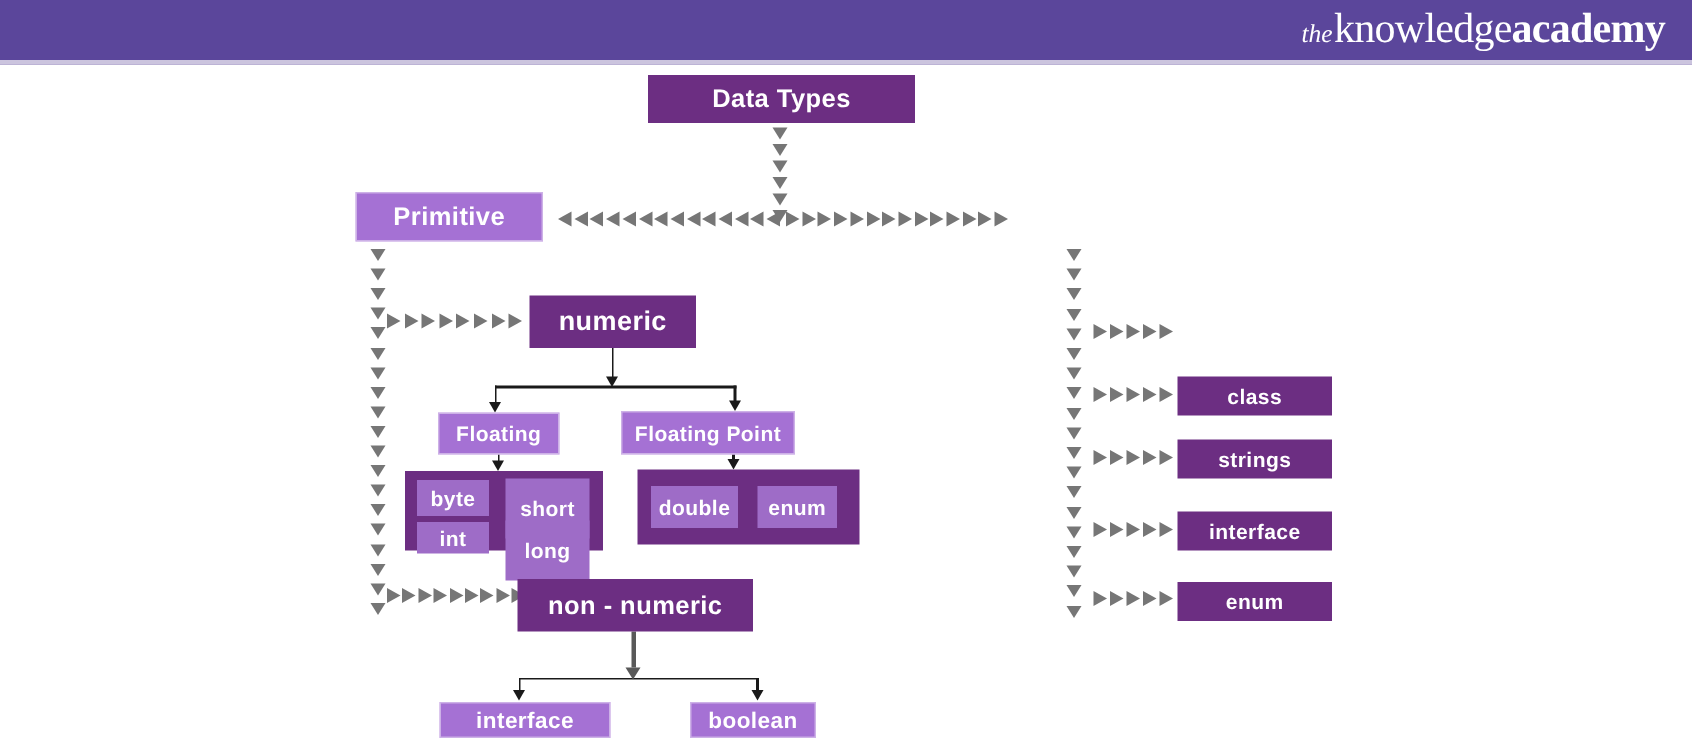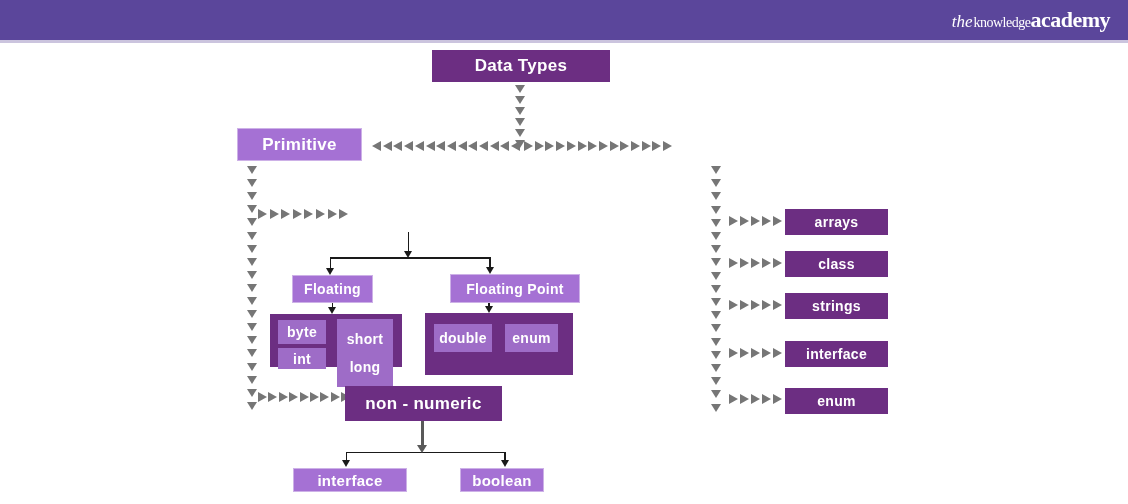--- a/index.html
+++ b/index.html
@@ -11,22 +11,22 @@
   
   #header{
     position:absolute;left:0;top:0;width:1128px;height:40px;
     background:var(--header-bg,#5B469B);
     border-bottom:3px solid var(--header-border,#CBC4DE);
     display:flex;align-items:center;justify-content:flex-end;
   }
   #logo{display:flex;align-items:baseline;color:#fff;padding-right:18px;
     font-family:"Liberation Serif",serif;line-height:1;}
   #logo .lg-the{font-style:italic;font-size:17px;font-weight:400;margin-right:1px;}
-  #logo .lg-knowledge{font-size:14px;font-weight:400;letter-spacing:-0.5px;}
-  #logo .lg-academy{font-size:22px;font-weight:700;letter-spacing:-0.5px;}
+  #logo .lg-knowledge{font-size:28px;font-weight:400;letter-spacing:-0.5px;}
+  #logo .lg-academy{font-size:28px;font-weight:700;letter-spacing:-0.5px;}
   
   .box{
     position:absolute;display:flex;align-items:center;justify-content:center;
     color:#fff;font-weight:700;letter-spacing:0.3px;box-sizing:border-box;
     white-space:nowrap;
   }
   .box-dark{background:var(--box-dark,#6C2E82);}
   .box-light{background:var(--box-light,#A571D4);border:1px solid rgba(255,255,255,0.45);}
   .box-inner{background:var(--box-inner,#9E6CC7);position:absolute;}
   
@@ -179,42 +179,42 @@
       <div class="tri" style="left: 417px; top: 445px; border-left: 5.5px solid transparent; border-right: 5.5px solid transparent; border-top: 8px solid rgb(89, 89, 89);"></div>
       <div class="tri" style="left: 342px; top: 460px; border-left: 4px solid transparent; border-right: 4px solid transparent; border-top: 7px solid rgb(26, 26, 26);"></div>
       <div class="tri" style="left: 501px; top: 460px; border-left: 4px solid transparent; border-right: 4px solid transparent; border-top: 7px solid rgb(26, 26, 26);"></div>
     </div>
 
   <div class="box box-dark" style="left:432px;top:50px;width:178px;height:32px;font-size:17px;">Data Types</div>
 
   <div class="box box-light" style="left:237px;top:128px;width:125px;height:33px;font-size:17px;">Primitive</div>
 
 
+  <div class="box box-dark" style="left:353px;top:197px;width:111px;height:35px;font-size:18px;">numeric</div>
 
   <div class="box box-light" style="left:292px;top:275px;width:81px;height:28px;font-size:14px;">Floating</div>
 
-  <div class="box box-light" style="left:450px;top:274px;width:130px;height:29px;font-size:14px;">Floating Point</div>
+  <div class="box box-light" style="left:414px;top:274px;width:116px;height:29px;font-size:14px;">Floating Point</div>
 
   <div class="box box-dark" style="left:270px;top:314px;width:132px;height:53px;">
     <div class="box box-inner" style="left:8px;top:6px;width:48px;height:24px;font-size:14px;">byte</div>
     <div class="box box-inner" style="left:67px;top:5px;width:56px;height:40px;font-size:14px;">short</div>
     <div class="box box-inner" style="left:8px;top:34px;width:48px;height:21px;font-size:14px;">int</div>
     <div class="box box-inner" style="left:67px;top:33px;width:56px;height:40px;font-size:14px;">long</div>
   </div>
 
-  <div class="box box-dark" style="left:425px;top:313px;width:148px;height:62px;">
+  <div class="box box-dark" style="left:425px;top:313px;width:148px;height:50px;">
     <div class="box box-inner" style="left:9px;top:11px;width:58px;height:28px;font-size:14px;">double</div>
     <div class="box box-inner" style="left:80px;top:11px;width:53px;height:28px;font-size:14px;">enum</div>
   </div>
 
   <div class="box box-dark" style="left:345px;top:386px;width:157px;height:35px;font-size:17px;">non - numeric</div>
 
   <div class="box box-light" style="left:293px;top:468px;width:114px;height:24px;font-size:15px;">interface</div>
 
   <div class="box box-light" style="left:460px;top:468px;width:84px;height:24px;font-size:15px;">boolean</div>
 
-  <div class="box box-dark" style="left:785px;top:209px;width:103px;height:26px;font-size:14px;">arrays</div>
   <div class="box box-dark" style="left:785px;top:251px;width:103px;height:26px;font-size:14px;">class</div>
   <div class="box box-dark" style="left:785px;top:293px;width:103px;height:26px;font-size:14px;">strings</div>
   <div class="box box-dark" style="left:785px;top:341px;width:103px;height:26px;font-size:14px;">interface</div>
   <div class="box box-dark" style="left:785px;top:388px;width:103px;height:26px;font-size:14px;">enum</div>
 
 </div>
 
 </body></html>

